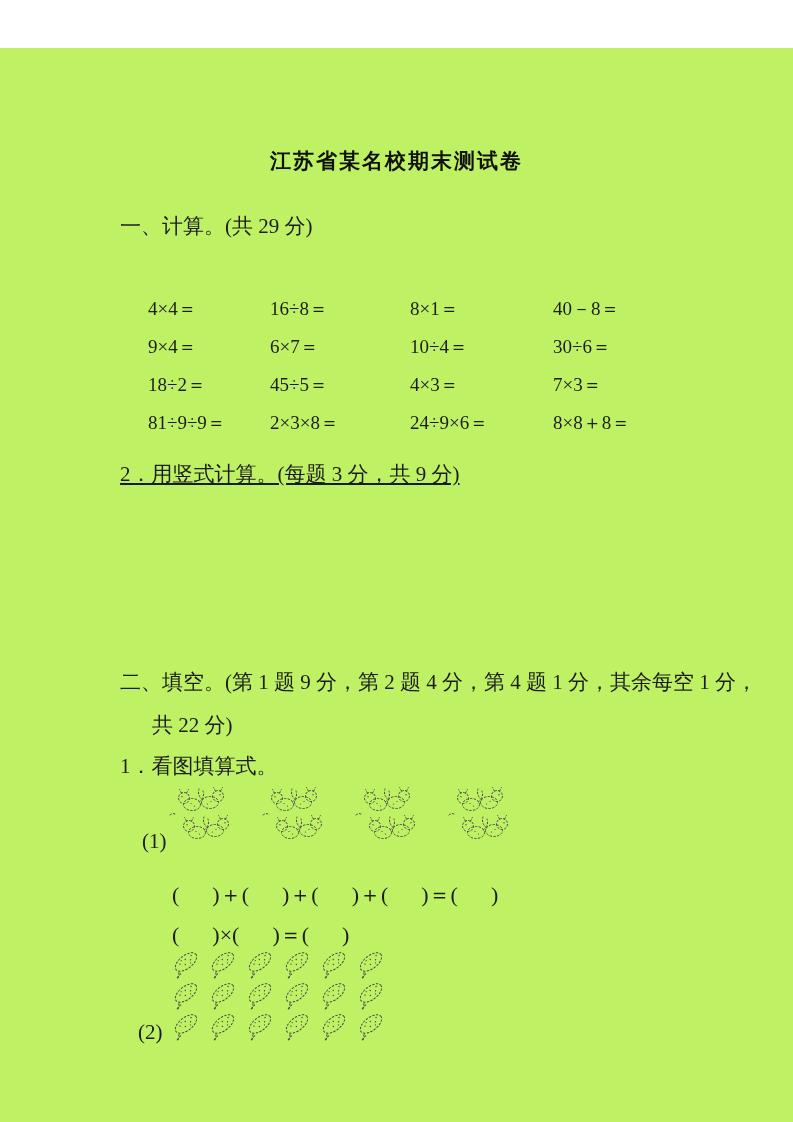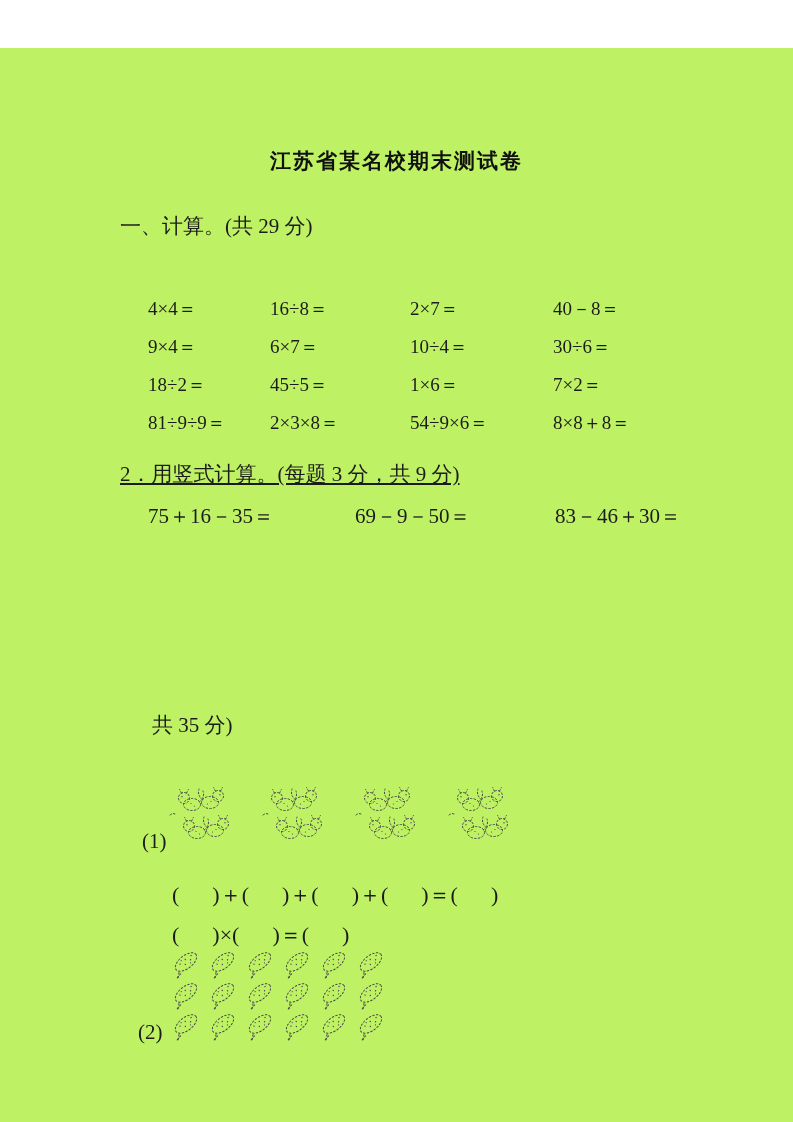--- a/index.html
+++ b/index.html
@@ -65,46 +65,43 @@
 <div class="page">
 
   <h1 class="abs title" style="margin:0;">江苏省某名校期末测试卷</h1>
 
   <div class="abs body-text s1-heading">一、计算。(共 29 分)</div>
 
 
   <div class="abs oral-grid">
     <span>4×4＝</span>
     <span>16÷8＝</span>
-    <span>2×7＝</span>
+    <span>8×1＝</span>
     <span>40－8＝</span>
     <span>9×4＝</span>
     <span>6×7＝</span>
     <span>10÷4＝</span>
     <span>30÷6＝</span>
     <span>18÷2＝</span>
     <span>45÷5＝</span>
-    <span>1×6＝</span>
-    <span>7×2＝</span>
+    <span>4×3＝</span>
+    <span>7×3＝</span>
     <span>81÷9÷9＝</span>
     <span>2×3×8＝</span>
-    <span>54÷9×6＝</span>
+    <span>24÷9×6＝</span>
     <span>8×8＋8＝</span>
   </div>
 
   <div class="abs body-text vert-label">2．用竖式计算。(每题 3 分，共 9 分)</div>
 
-  <div class="abs vert-row">
-    <span>75＋16－35＝</span>
-    <span>69－9－50＝</span>
-    <span>83－46＋30＝</span>
-  </div>
-
-  <div class="abs body-text s2-line2">共 35 分)</div>
-
+
+  <div class="abs body-text s2-line1">二、填空。(第 1 题 9 分，第 2 题 4 分，第 4 题 1 分，其余每空 1 分，</div>
+  <div class="abs body-text s2-line2">共 22 分)</div>
+
+  <div class="abs body-text fill-label">1．看图填算式。</div>
 
   <div class="abs animal-row">
       <svg width="84" height="62" viewBox="0 0 84 62">
         <path class="d" d="M2,32 q3,-2.5 6,-0.5"></path>
         <g transform="translate(16,15) scale(1,1)">
     <circle class="d" cx="0" cy="0" r="5.5"></circle>
     <ellipse class="d" cx="8" cy="6.5" rx="8.5" ry="6"></ellipse>
     <path class="d" d="M-2.5,-4.8 l-1.8,-3.6"></path>
     <path class="d" d="M2.5,-4.8 l1.8,-3.6"></path>
     <path class="d" d="M15.5,4 q5.5,-5 3.5,-11"></path>

